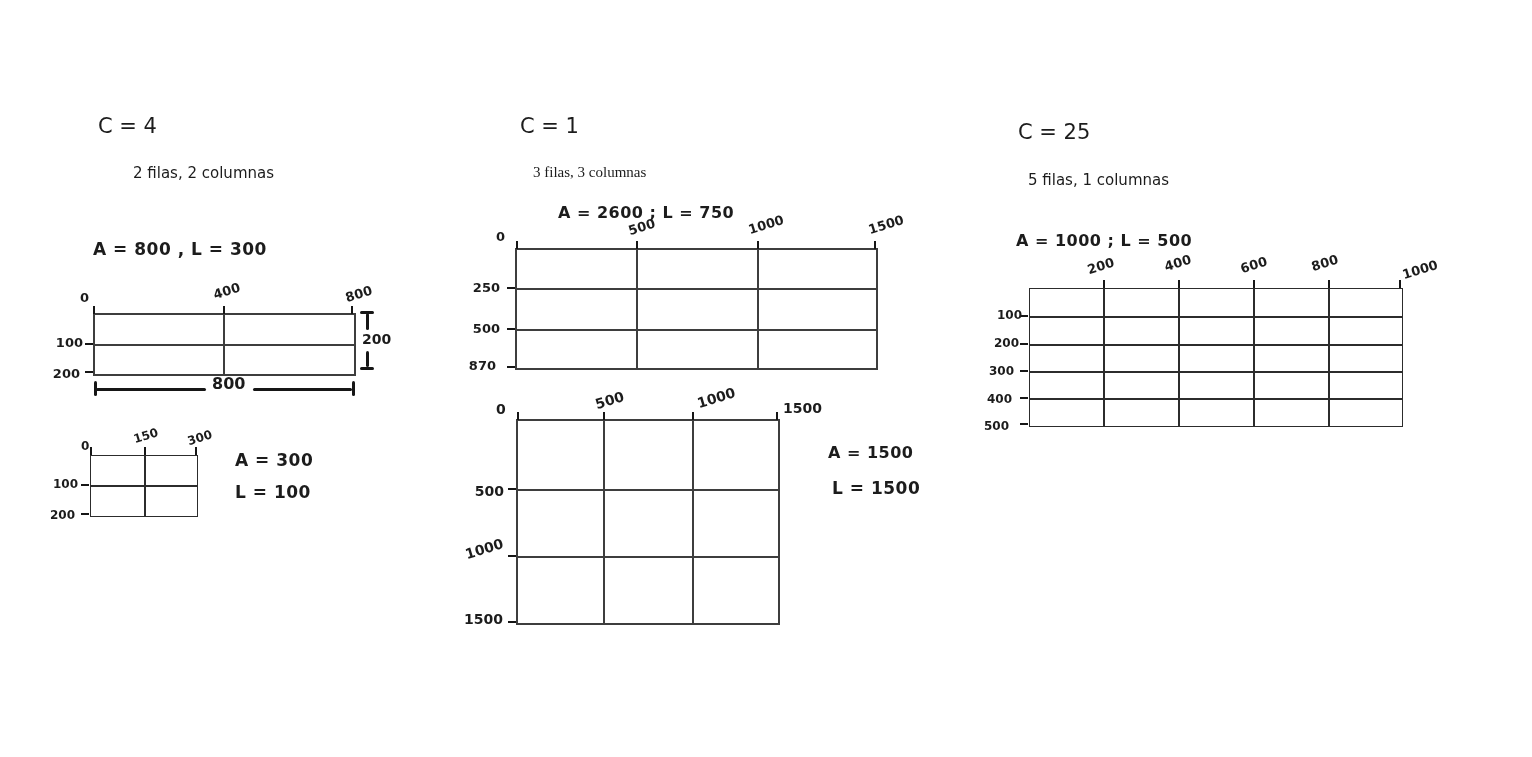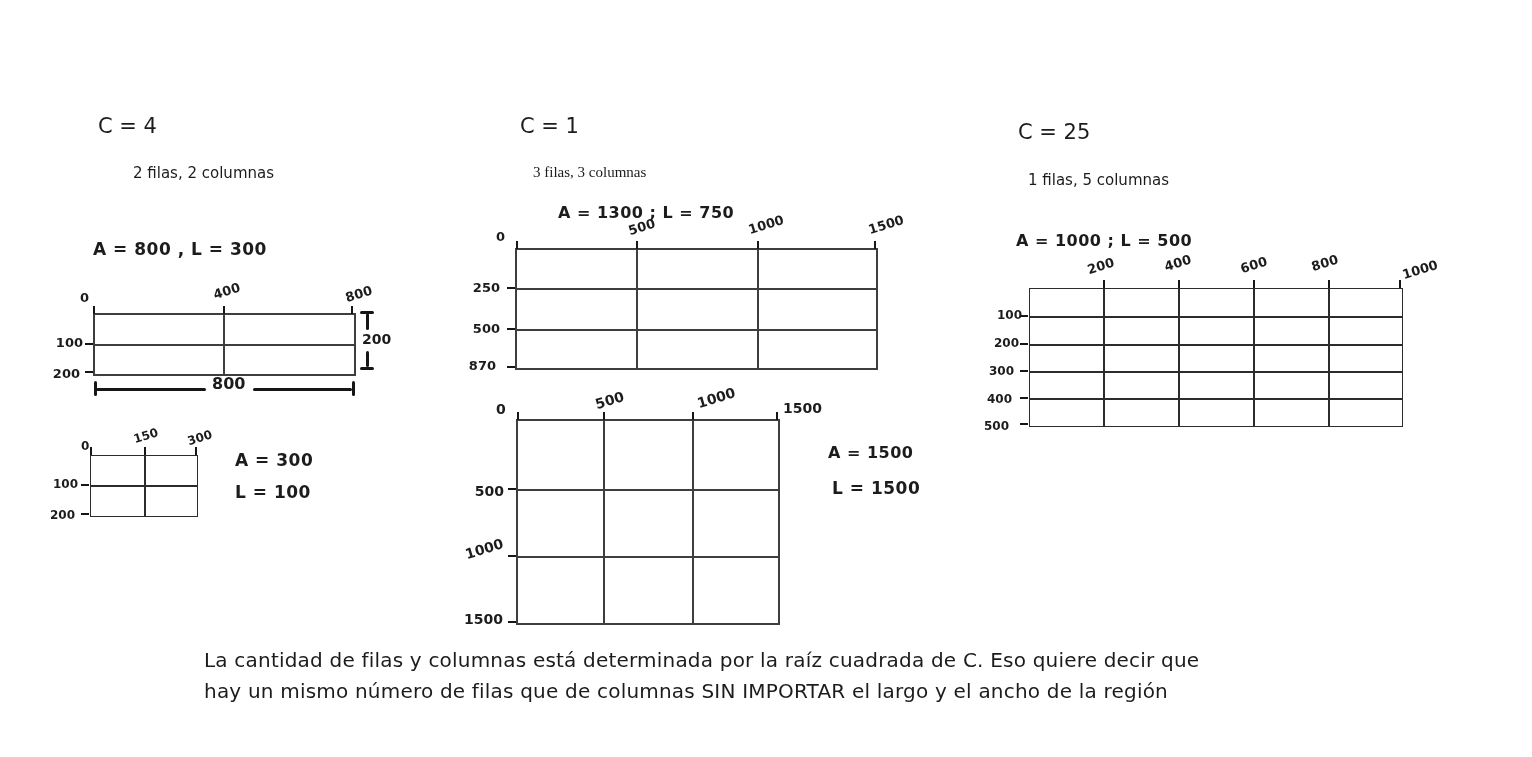--- a/index.html
+++ b/index.html
@@ -80,21 +80,21 @@
   <div class="abs num-sm" style="left:81px; top:439px;">0</div>
   <div class="abs num-sm rot" style="left:136px; top:432px;">150</div>
   <div class="abs num-sm rot" style="left:190px; top:434px;">300</div>
   <div class="abs num-sm ralign" style="left:52px; top:477px; width:26px;">100</div>
   <div class="abs num-sm ralign" style="left:49px; top:508px; width:26px;">200</div>
   <div class="abs note" style="left:235px; top:450px;">A = 300</div>
   <div class="abs note" style="left:235px; top:482px;">L = 100</div>
 
   <div class="abs clabel" style="left:520px; top:114px;">C = 1</div>
   <div class="abs dimslabel" style="left:533px; top:164px;font-family:Liberation Serif, serif;">3 filas, 3 columnas</div>
-  <div class="abs params" style="left:558px; top:203px; font-size:16px;">A = 1300 ;   L = 750</div>
+  <div class="abs params" style="left:558px; top:203px; font-size:16px;">A = 2600 ;   L = 750</div>
 
   <div class="grid" style="left:515px; top:248px; width:363px; height:122px;">
     <div class="gv" style="left:119px;"></div>
     <div class="gv" style="left:240px;"></div>
     <div class="gh" style="top:38px;"></div>
     <div class="gh" style="top:79px;"></div>
     <div class="tick-t" style="left:-1px;"></div>
     <div class="tick-t" style="left:119px;"></div>
     <div class="tick-t" style="left:240px;"></div>
     <div class="tick-t" style="left:357px;"></div>
@@ -127,21 +127,21 @@
   <div class="abs num-md rot" style="left:598px; top:396px;">500</div>
   <div class="abs num-md rot" style="left:700px; top:395px;">1000</div>
   <div class="abs num-md" style="left:783px; top:400px;">1500</div>
   <div class="abs num-md ralign" style="left:470px; top:483px; width:34px;">500</div>
   <div class="abs num-md ralign rot" style="left:468px; top:546px; width:38px;">1000</div>
   <div class="abs num-md ralign" style="left:463px; top:611px; width:40px;">1500</div>
   <div class="abs note" style="left:828px; top:443px; font-size:16px;">A = 1500</div>
   <div class="abs note" style="left:832px; top:478px;">L = 1500</div>
 
   <div class="abs clabel" style="left:1018px; top:120px;">C = 25</div>
-  <div class="abs dimslabel" style="left:1028px; top:171px;">1 filas, 5 columnas</div>
+  <div class="abs dimslabel" style="left:1028px; top:171px;">5 filas, 1 columnas</div>
   <div class="abs params" style="left:1016px; top:231px; font-size:16px;">A = 1000  ;   L = 500</div>
 
   <div class="grid thin" style="left:1029px; top:288px; width:374px; height:139px;">
     <div class="gv" style="left:73px;"></div>
     <div class="gv" style="left:148px;"></div>
     <div class="gv" style="left:223px;"></div>
     <div class="gv" style="left:298px;"></div>
     <div class="gh" style="top:27px;"></div>
     <div class="gh" style="top:55px;"></div>
     <div class="gh" style="top:82px;"></div>
@@ -161,16 +161,14 @@
   <div class="abs num rot" style="left:1167px; top:259px;">400</div>
   <div class="abs num rot" style="left:1243px; top:261px;">600</div>
   <div class="abs num rot" style="left:1314px; top:259px;">800</div>
   <div class="abs num rot" style="left:1405px; top:267px;">1000</div>
   <div class="abs num-sm ralign" style="left:994px; top:308px; width:28px;">100</div>
   <div class="abs num-sm ralign" style="left:991px; top:336px; width:28px;">200</div>
   <div class="abs num-sm ralign" style="left:986px; top:364px; width:28px;">300</div>
   <div class="abs num-sm ralign" style="left:984px; top:392px; width:28px;">400</div>
   <div class="abs num-sm ralign" style="left:981px; top:419px; width:28px;">500</div>
 
-  <div class="abs footer" style="left:204px; top:648px;">La cantidad de filas y columnas está determinada por la raíz cuadrada de C. Eso quiere decir que</div>
-  <div class="abs footer" style="left:204px; top:679px;">hay un mismo número de filas que de columnas SIN IMPORTAR el largo y el ancho de la región</div>
 
 </div>
 
 </body></html>

